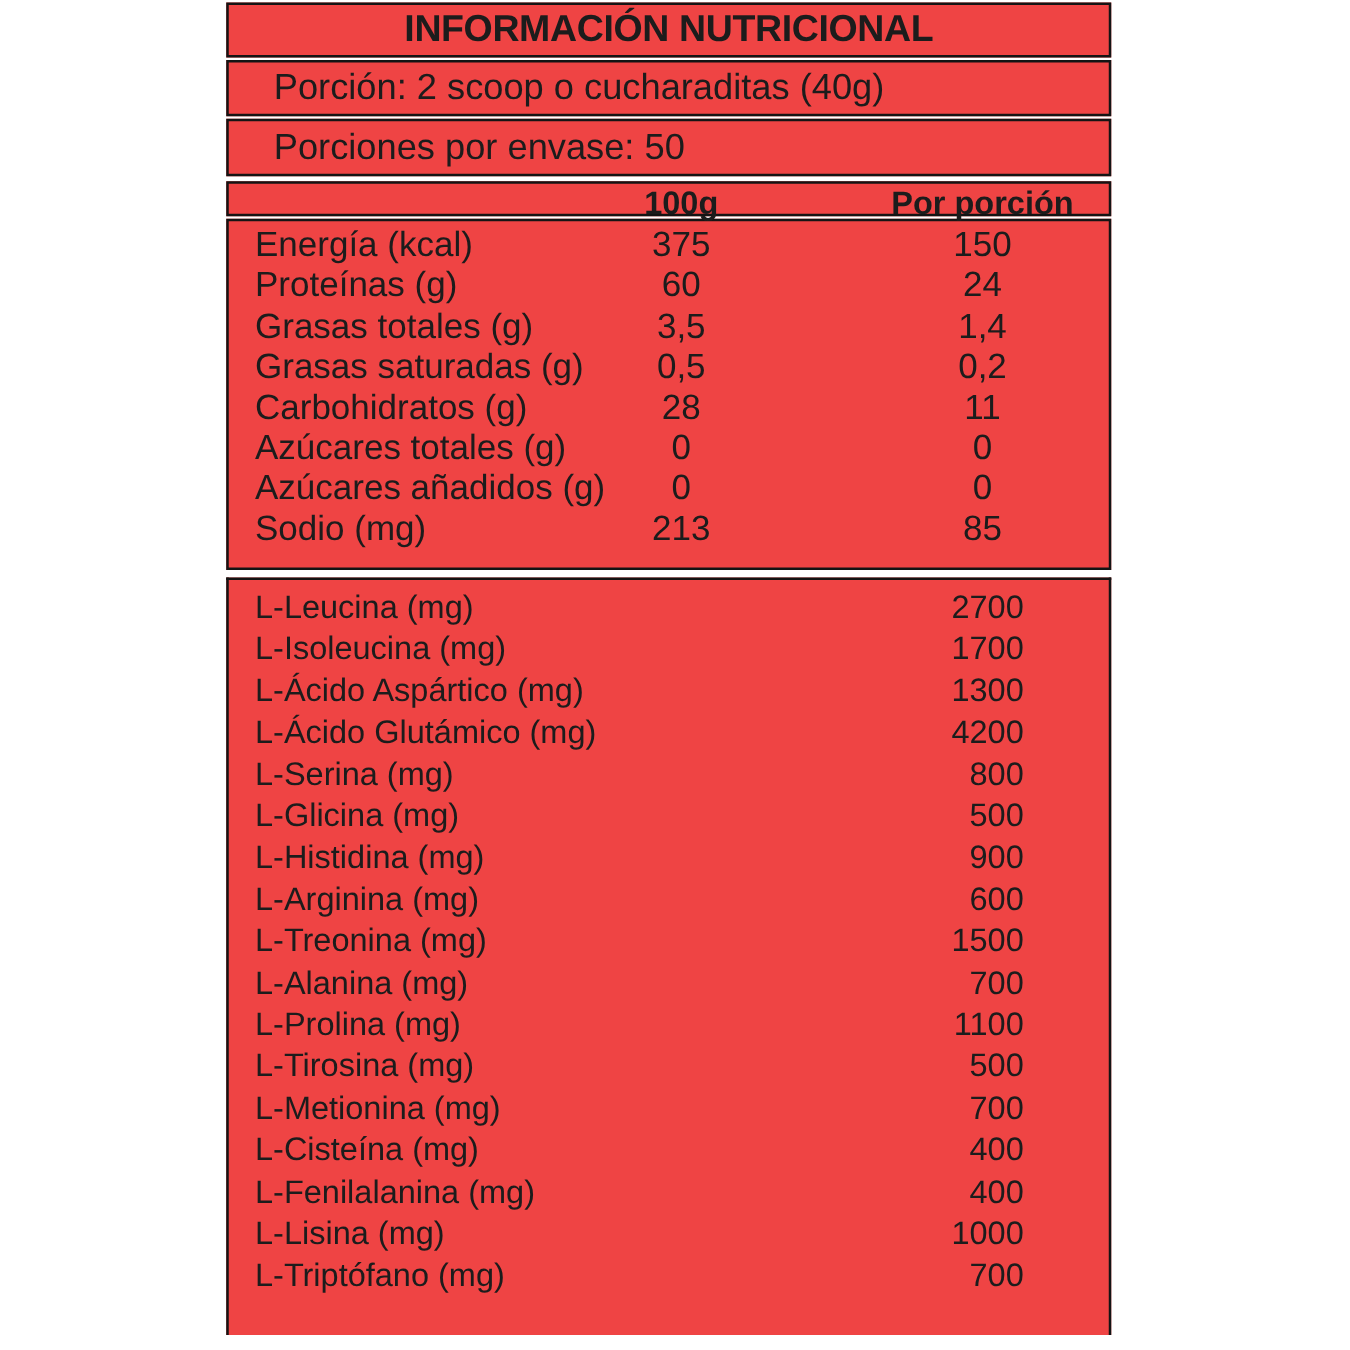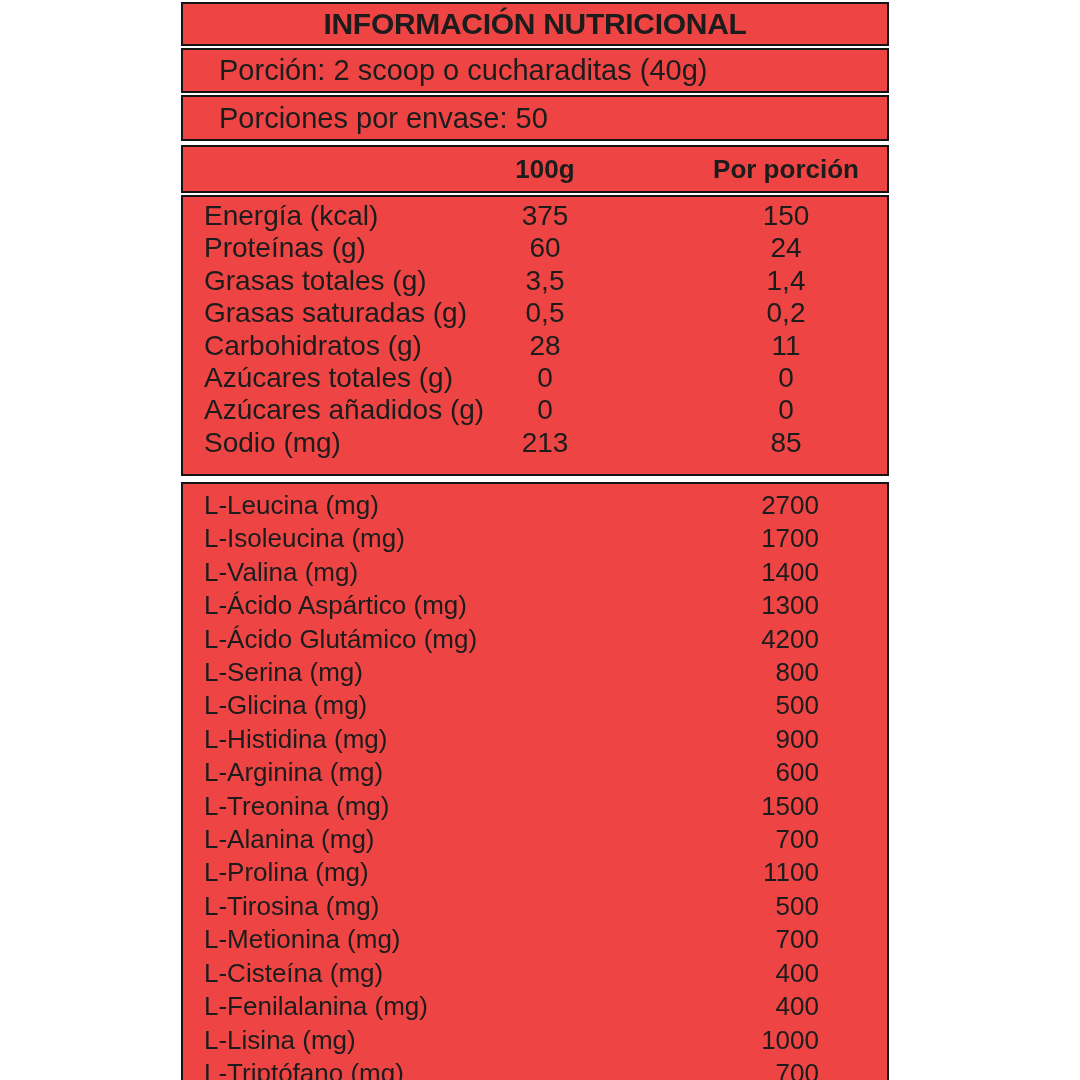--- a/index.html
+++ b/index.html
@@ -45,21 +45,21 @@
     align-items:center;
     padding-left:36px;
     font-size:29px;
   }
   .serving-box.second{
     height:46px;
     margin-bottom:4px;
   }
   
   .header-box{
-    height:48px;
+    height:28px;
     margin-bottom:2px;
     font-weight:bold;
     font-size:26px;
     display:block;
   }
   .cols{
     display:grid;
     grid-template-columns:292px 140px 1fr;
     align-items:center;
   }
@@ -186,24 +186,20 @@
       <div class="amino-row">
         <div class="amino-label">L-Leucina (mg)</div>
         <div class="amino-value">2700</div>
       </div>
 
       <div class="amino-row">
         <div class="amino-label">L-Isoleucina (mg)</div>
         <div class="amino-value">1700</div>
       </div>
 
-      <div class="amino-row">
-        <div class="amino-label">L-Valina (mg)</div>
-        <div class="amino-value">1400</div>
-      </div>
 
       <div class="amino-row">
         <div class="amino-label">L-Ácido Aspártico (mg)</div>
         <div class="amino-value">1300</div>
       </div>
 
       <div class="amino-row">
         <div class="amino-label">L-Ácido Glutámico (mg)</div>
         <div class="amino-value">4200</div>
       </div>

